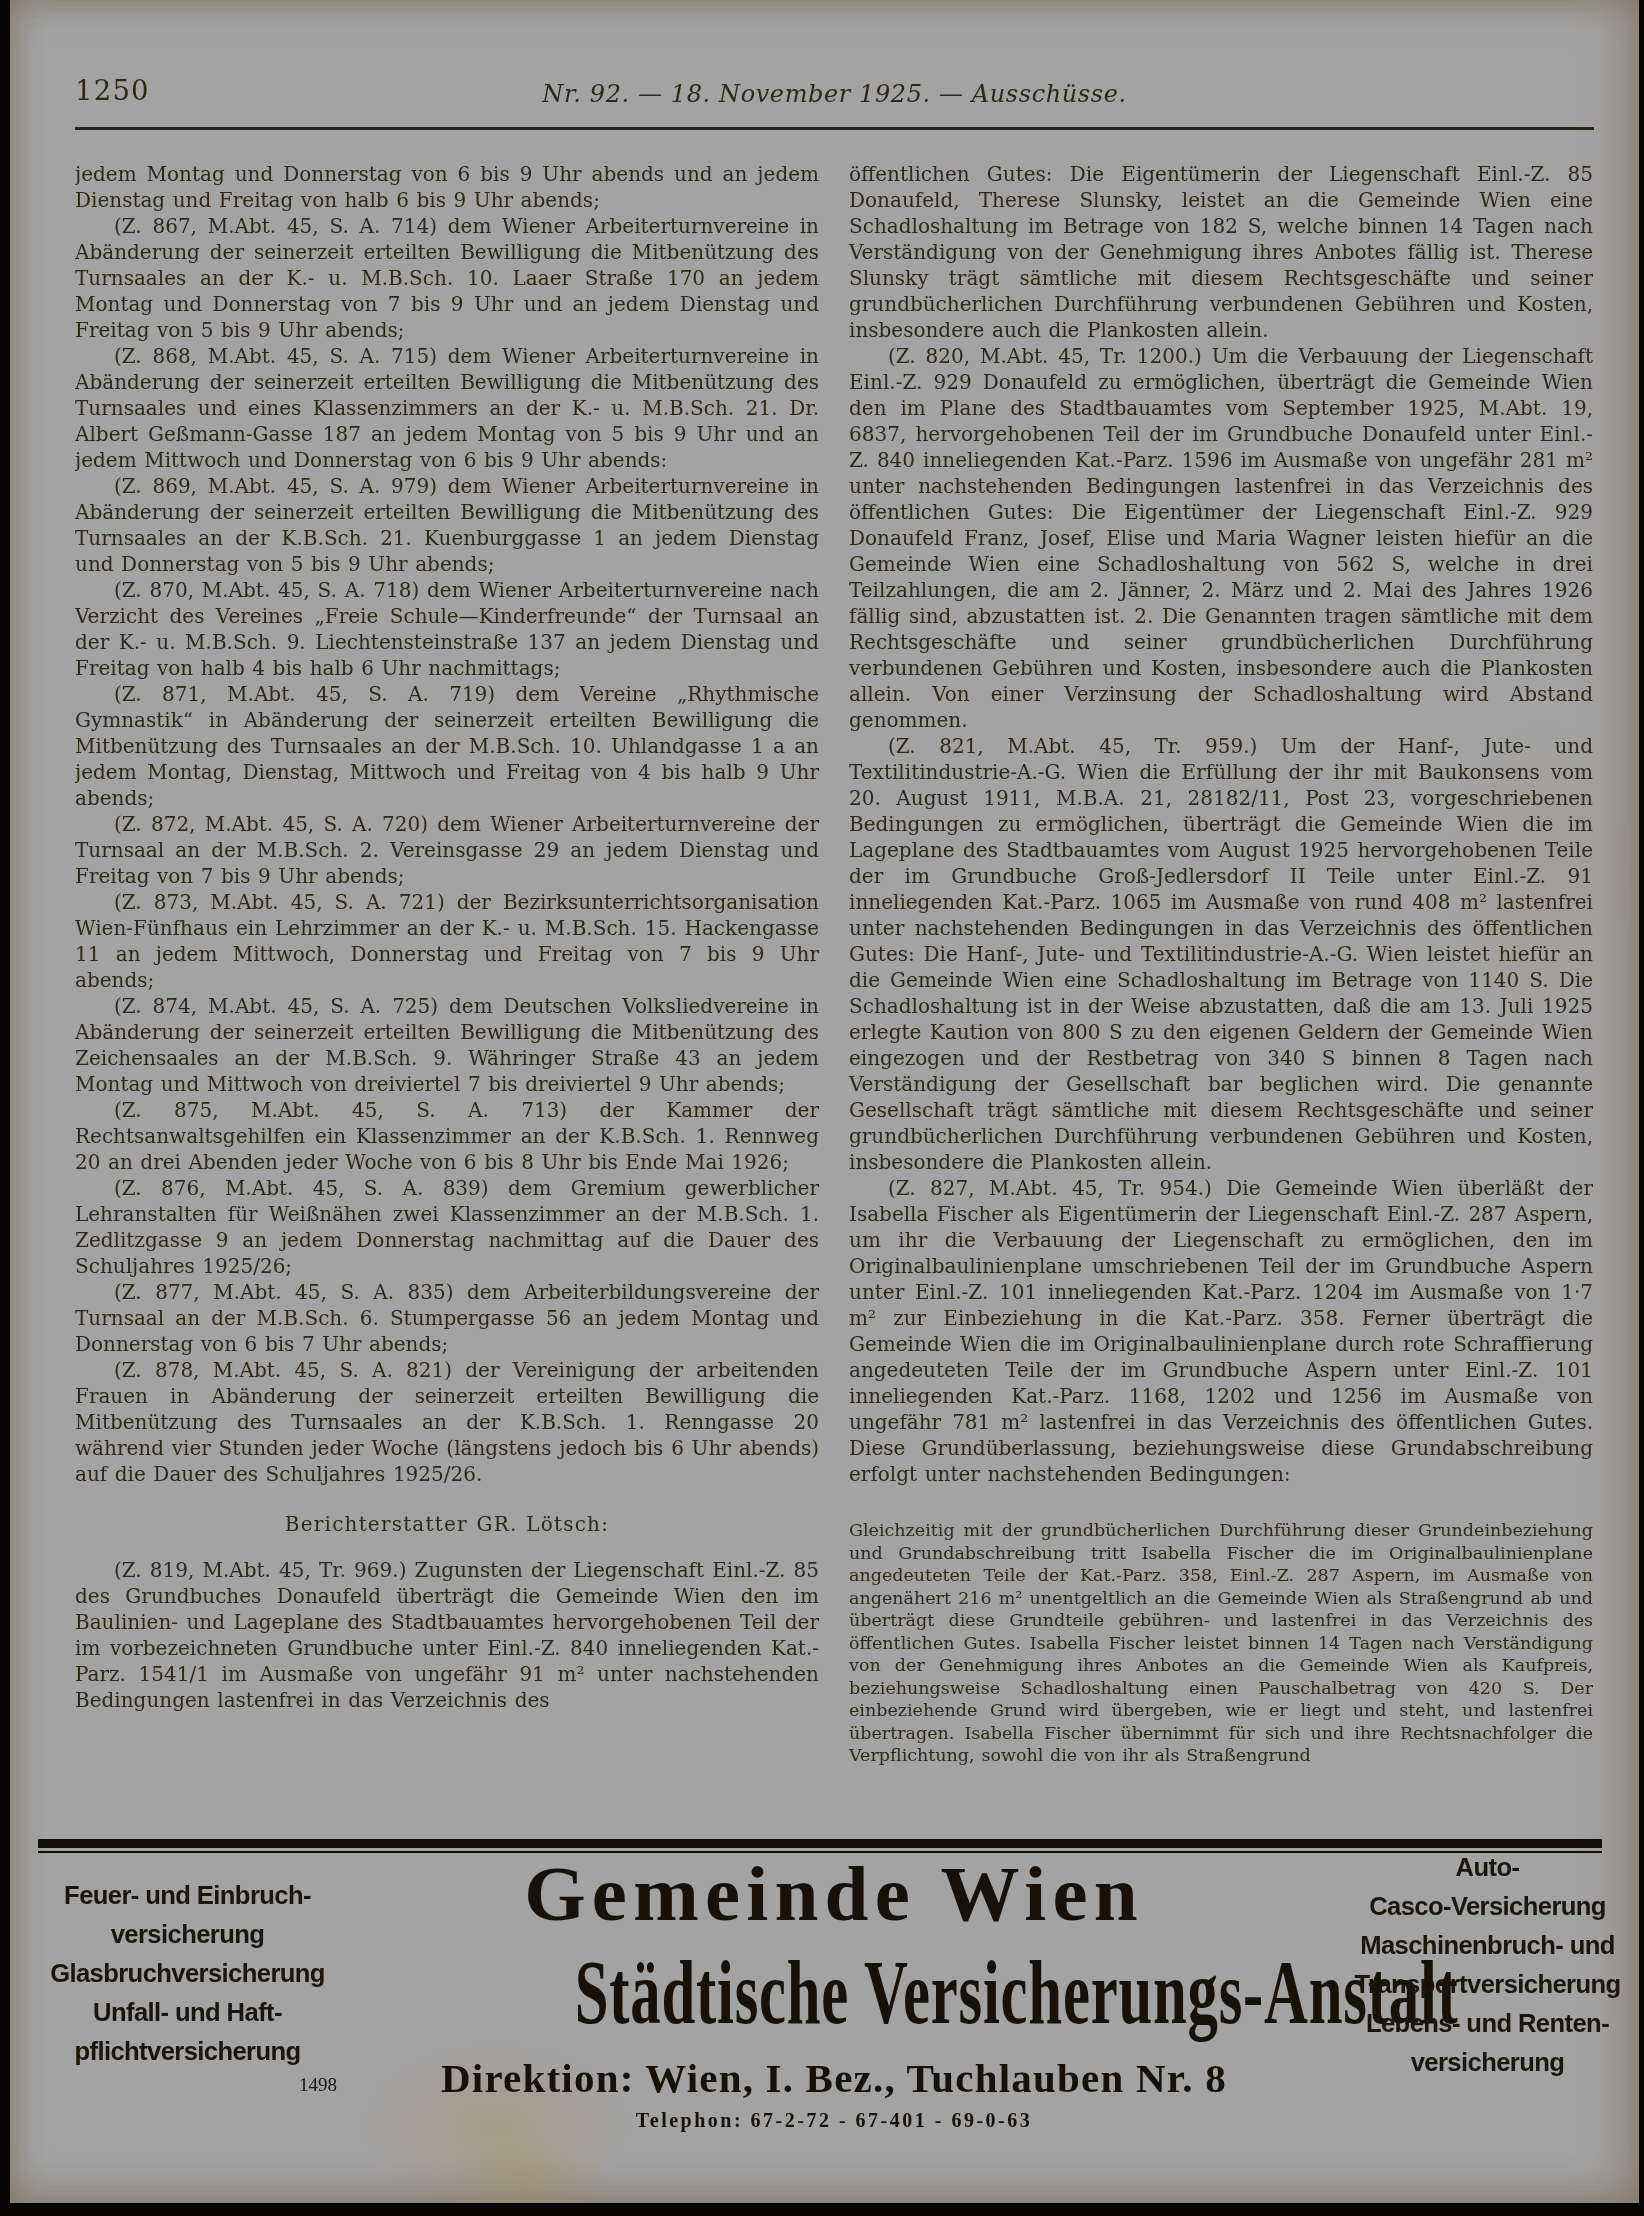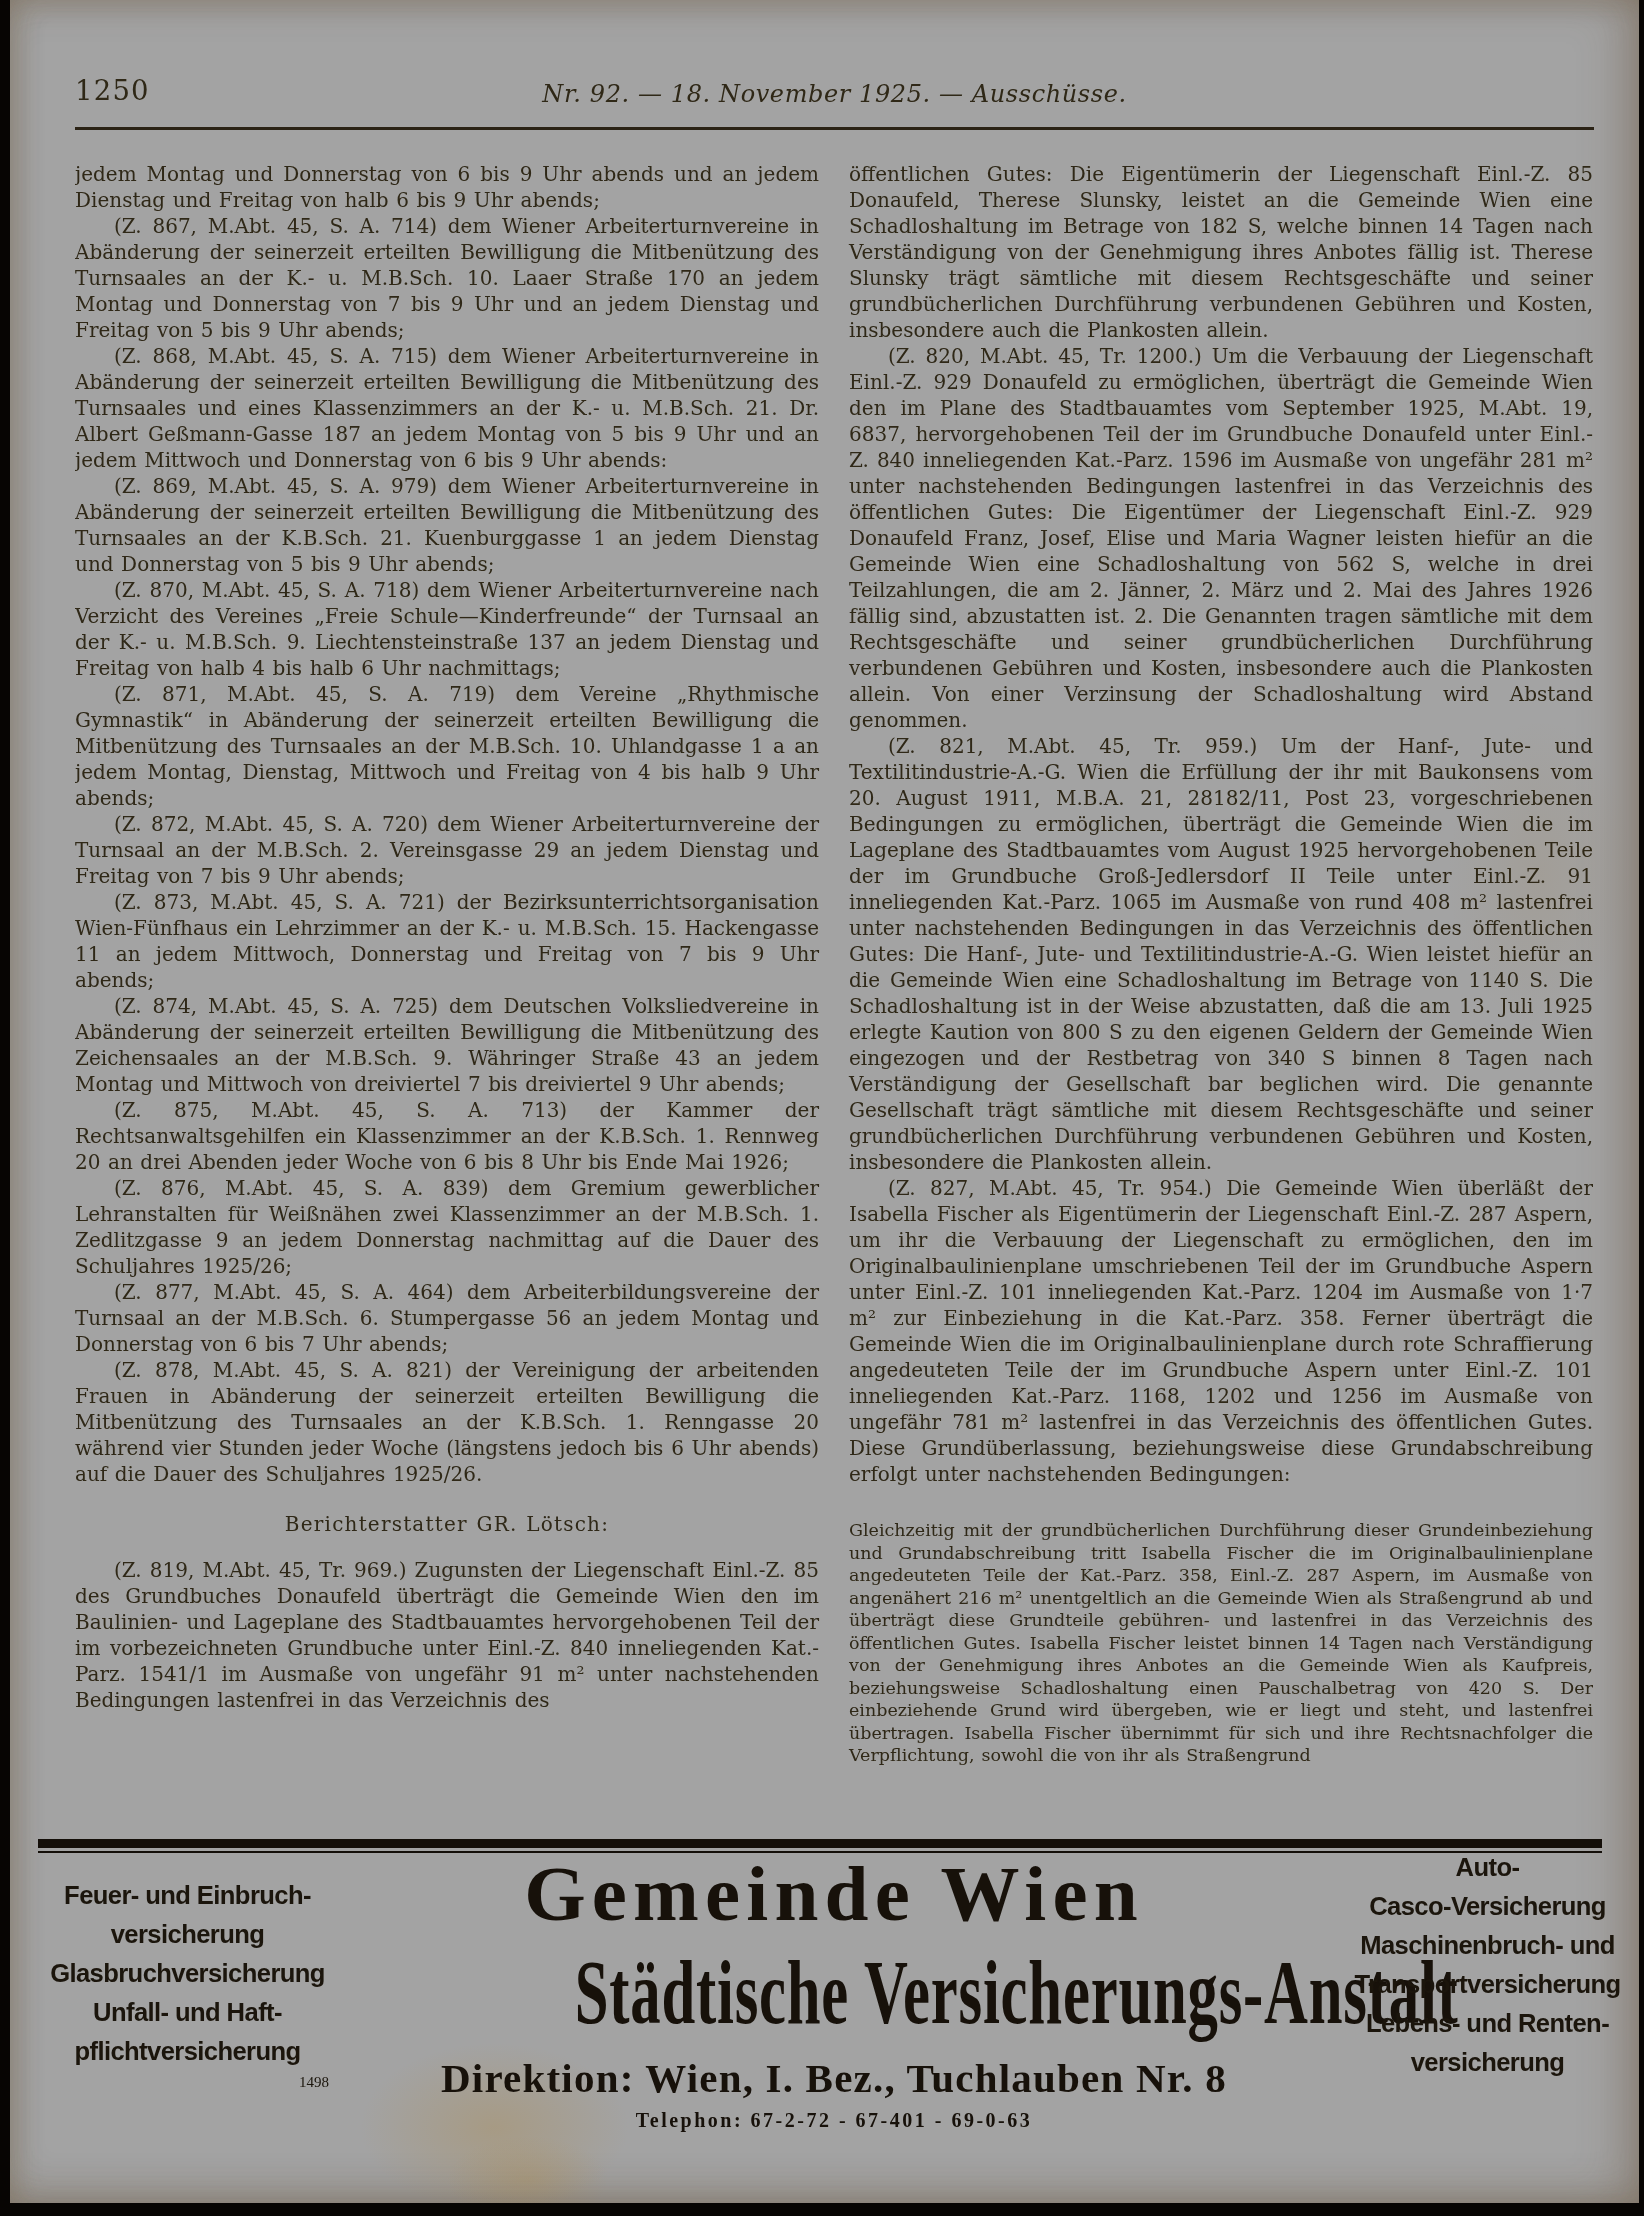--- a/index.html
+++ b/index.html
@@ -69,21 +69,21 @@
     font-family:"Liberation Serif", serif;color:#17110a;}
   .ad-title{font-weight:bold;font-size:79px;line-height:1.02;letter-spacing:6.2px;}
   .ad-subtitle{margin-top:11px;line-height:1.0;}
   .ad-subtitle span{
     display:inline-block;white-space:nowrap;font-weight:bold;font-size:92px;
     transform:scaleX(.66);transform-origin:50% 50%;letter-spacing:1.2px;line-height:1.0;
   }
   .ad-address{margin-top:16px;font-weight:bold;font-size:41px;letter-spacing:1.2px;}
   .ad-phone{margin-top:7.5px;font-weight:bold;font-size:20px;letter-spacing:2.5px;}
   .ad-ref{
-    position:absolute;left:289px;top:235px;font-size:15px;
+    position:absolute;left:289px;top:235px;font-size:19px;
     font-family:"Liberation Serif", serif;color:#1b150c;
   }
 </style>
 </head>
 <body>
 
 <div class="paper">
   <div class="stain stain-1"></div>
   <div class="stain stain-2"></div>
   <div class="stain stain-3"></div>
@@ -98,21 +98,21 @@
         <p class="para indent">(Z. 867, M.Abt. 45, S. A. 714) dem Wiener Arbeiterturnvereine in Abänderung der seinerzeit erteilten Bewilligung die Mitbenützung des Turnsaales an der K.- u. M.B.Sch. 10. Laaer Straße 170 an jedem Montag und Donnerstag von 7 bis 9 Uhr und an jedem Dienstag und Freitag von 5 bis 9 Uhr abends;</p>
         <p class="para indent">(Z. 868, M.Abt. 45, S. A. 715) dem Wiener Arbeiterturnvereine in Abänderung der seinerzeit erteilten Bewilligung die Mitbenützung des Turnsaales und eines Klassenzimmers an der K.- u. M.B.Sch. 21. Dr. Albert Geßmann-Gasse 187 an jedem Montag von 5 bis 9 Uhr und an jedem Mittwoch und Donnerstag von 6 bis 9 Uhr abends:</p>
         <p class="para indent">(Z. 869, M.Abt. 45, S. A. 979) dem Wiener Arbeiterturnvereine in Abänderung der seinerzeit erteilten Bewilligung die Mitbenützung des Turnsaales an der K.B.Sch. 21. Kuenburggasse 1 an jedem Dienstag und Donnerstag von 5 bis 9 Uhr abends;</p>
         <p class="para indent">(Z. 870, M.Abt. 45, S. A. 718) dem Wiener Arbeiterturnvereine nach Verzicht des Vereines „Freie Schule—Kinderfreunde“ der Turnsaal an der K.- u. M.B.Sch. 9. Liechtensteinstraße 137 an jedem Dienstag und Freitag von halb 4 bis halb 6 Uhr nachmittags;</p>
         <p class="para indent">(Z. 871, M.Abt. 45, S. A. 719) dem Vereine „Rhythmische Gymnastik“ in Abänderung der seinerzeit erteilten Bewilligung die Mitbenützung des Turnsaales an der M.B.Sch. 10. Uhlandgasse 1 a an jedem Montag, Dienstag, Mittwoch und Freitag von 4 bis halb 9 Uhr abends;</p>
         <p class="para indent">(Z. 872, M.Abt. 45, S. A. 720) dem Wiener Arbeiterturnvereine der Turnsaal an der M.B.Sch. 2. Vereinsgasse 29 an jedem Dienstag und Freitag von 7 bis 9 Uhr abends;</p>
         <p class="para indent">(Z. 873, M.Abt. 45, S. A. 721) der Bezirksunterrichtsorganisation Wien-Fünfhaus ein Lehrzimmer an der K.- u. M.B.Sch. 15. Hackengasse 11 an jedem Mittwoch, Donnerstag und Freitag von 7 bis 9 Uhr abends;</p>
         <p class="para indent">(Z. 874, M.Abt. 45, S. A. 725) dem Deutschen Volksliedvereine in Abänderung der seinerzeit erteilten Bewilligung die Mitbenützung des Zeichensaales an der M.B.Sch. 9. Währinger Straße 43 an jedem Montag und Mittwoch von dreiviertel 7 bis dreiviertel 9 Uhr abends;</p>
         <p class="para indent">(Z. 875, M.Abt. 45, S. A. 713) der Kammer der Rechtsanwaltsgehilfen ein Klassenzimmer an der K.B.Sch. 1. Rennweg 20 an drei Abenden jeder Woche von 6 bis 8 Uhr bis Ende Mai 1926;</p>
         <p class="para indent">(Z. 876, M.Abt. 45, S. A. 839) dem Gremium gewerblicher Lehranstalten für Weißnähen zwei Klassenzimmer an der M.B.Sch. 1. Zedlitzgasse 9 an jedem Donnerstag nachmittag auf die Dauer des Schuljahres 1925/26;</p>
-        <p class="para indent">(Z. 877, M.Abt. 45, S. A. 464) dem Arbeiterbildungsvereine der Turnsaal an der M.B.Sch. 6. Stumpergasse 56 an jedem Montag und Donnerstag von 6 bis 7 Uhr abends;</p>
+        <p class="para indent">(Z. 877, M.Abt. 45, S. A. 835) dem Arbeiterbildungsvereine der Turnsaal an der M.B.Sch. 6. Stumpergasse 56 an jedem Montag und Donnerstag von 6 bis 7 Uhr abends;</p>
         <p class="para indent">(Z. 878, M.Abt. 45, S. A. 821) der Vereinigung der arbeitenden Frauen in Abänderung der seinerzeit erteilten Bewilligung die Mitbenützung des Turnsaales an der K.B.Sch. 1. Renngasse 20 während vier Stunden jeder Woche (längstens jedoch bis 6 Uhr abends) auf die Dauer des Schuljahres 1925/26.</p>
         <p class="para heading">Berichterstatter GR. Lötsch:</p>
         <p class="para indent">(Z. 819, M.Abt. 45, Tr. 969.) Zugunsten der Liegenschaft Einl.-Z. 85 des Grundbuches Donaufeld überträgt die Gemeinde Wien den im Baulinien- und Lageplane des Stadtbauamtes hervorgehobenen Teil der im vorbezeichneten Grundbuche unter Einl.-Z. 840 inneliegenden Kat.-Parz. 1541/1 im Ausmaße von ungefähr 91 m² unter nachstehenden Bedingungen lastenfrei in das Verzeichnis des</p>
       </div>
     <div class="col" id="col-right">
         <p class="para flush">öffentlichen Gutes: Die Eigentümerin der Liegenschaft Einl.-Z. 85 Donaufeld, Therese Slunsky, leistet an die Gemeinde Wien eine Schadloshaltung im Betrage von 182 S, welche binnen 14 Tagen nach Verständigung von der Genehmigung ihres Anbotes fällig ist. Therese Slunsky trägt sämtliche mit diesem Rechtsgeschäfte und seiner grundbücherlichen Durchführung verbundenen Gebühren und Kosten, insbesondere auch die Plankosten allein.</p>
         <p class="para indent">(Z. 820, M.Abt. 45, Tr. 1200.) Um die Verbauung der Liegenschaft Einl.-Z. 929 Donaufeld zu ermöglichen, überträgt die Gemeinde Wien den im Plane des Stadtbauamtes vom September 1925, M.Abt. 19, 6837, hervorgehobenen Teil der im Grundbuche Donaufeld unter Einl.-Z. 840 inneliegenden Kat.-Parz. 1596 im Ausmaße von ungefähr 281 m² unter nachstehenden Bedingungen lastenfrei in das Verzeichnis des öffentlichen Gutes: Die Eigentümer der Liegenschaft Einl.-Z. 929 Donaufeld Franz, Josef, Elise und Maria Wagner leisten hiefür an die Gemeinde Wien eine Schadloshaltung von 562 S, welche in drei Teilzahlungen, die am 2. Jänner, 2. März und 2. Mai des Jahres 1926 fällig sind, abzustatten ist. 2. Die Genannten tragen sämtliche mit dem Rechtsgeschäfte und seiner grundbücherlichen Durchführung verbundenen Gebühren und Kosten, insbesondere auch die Plankosten allein. Von einer Verzinsung der Schadloshaltung wird Abstand genommen.</p>
         <p class="para indent">(Z. 821, M.Abt. 45, Tr. 959.) Um der Hanf-, Jute- und Textilitindustrie-A.-G. Wien die Erfüllung der ihr mit Baukonsens vom 20. August 1911, M.B.A. 21, 28182/11, Post 23, vorgeschriebenen Bedingungen zu ermöglichen, überträgt die Gemeinde Wien die im Lageplane des Stadtbauamtes vom August 1925 hervorgehobenen Teile der im Grundbuche Groß-Jedlersdorf II Teile unter Einl.-Z. 91 inneliegenden Kat.-Parz. 1065 im Ausmaße von rund 408 m² lastenfrei unter nachstehenden Bedingungen in das Verzeichnis des öffentlichen Gutes: Die Hanf-, Jute- und Textilitindustrie-A.-G. Wien leistet hiefür an die Gemeinde Wien eine Schadloshaltung im Betrage von 1140 S. Die Schadloshaltung ist in der Weise abzustatten, daß die am 13. Juli 1925 erlegte Kaution von 800 S zu den eigenen Geldern der Gemeinde Wien eingezogen und der Restbetrag von 340 S binnen 8 Tagen nach Verständigung der Gesellschaft bar beglichen wird. Die genannte Gesellschaft trägt sämtliche mit diesem Rechtsgeschäfte und seiner grundbücherlichen Durchführung verbundenen Gebühren und Kosten, insbesondere die Plankosten allein.</p>
         <p class="para indent">(Z. 827, M.Abt. 45, Tr. 954.) Die Gemeinde Wien überläßt der Isabella Fischer als Eigentümerin der Liegenschaft Einl.-Z. 287 Aspern, um ihr die Verbauung der Liegenschaft zu ermöglichen, den im Originalbaulinienplane umschriebenen Teil der im Grundbuche Aspern unter Einl.-Z. 101 inneliegenden Kat.-Parz. 1204 im Ausmaße von 1·7 m² zur Einbeziehung in die Kat.-Parz. 358. Ferner überträgt die Gemeinde Wien die im Originalbaulinienplane durch rote Schraffierung angedeuteten Teile der im Grundbuche Aspern unter Einl.-Z. 101 inneliegenden Kat.-Parz. 1168, 1202 und 1256 im Ausmaße von ungefähr 781 m² lastenfrei in das Verzeichnis des öffentlichen Gutes. Diese Grundüberlassung, beziehungsweise diese Grundabschreibung erfolgt unter nachstehenden Bedingungen:</p>
         <p class="para small">Gleichzeitig mit der grundbücherlichen Durchführung dieser Grundeinbeziehung und Grundabschreibung tritt Isabella Fischer die im Originalbaulinienplane angedeuteten Teile der Kat.-Parz. 358, Einl.-Z. 287 Aspern, im Ausmaße von angenähert 216 m² unentgeltlich an die Gemeinde Wien als Straßengrund ab und überträgt diese Grundteile gebühren- und lastenfrei in das Verzeichnis des öffentlichen Gutes. Isabella Fischer leistet binnen 14 Tagen nach Verständigung von der Genehmigung ihres Anbotes an die Gemeinde Wien als Kaufpreis, beziehungsweise Schadloshaltung einen Pauschalbetrag von 420 S. Der einbeziehende Grund wird übergeben, wie er liegt und steht, und lastenfrei übertragen. Isabella Fischer übernimmt für sich und ihre Rechtsnachfolger die Verpflichtung, sowohl die von ihr als Straßengrund</p>

